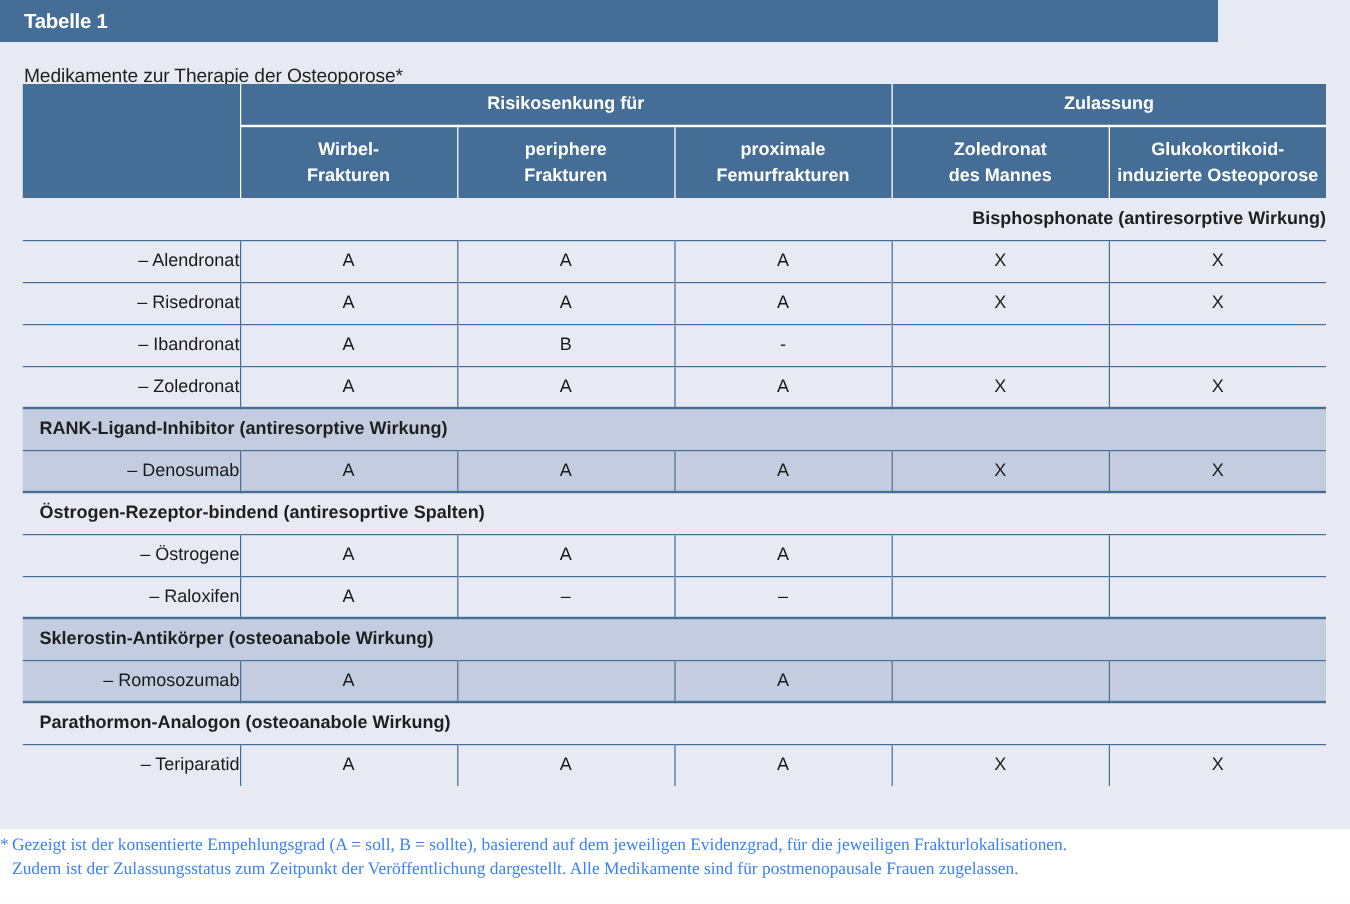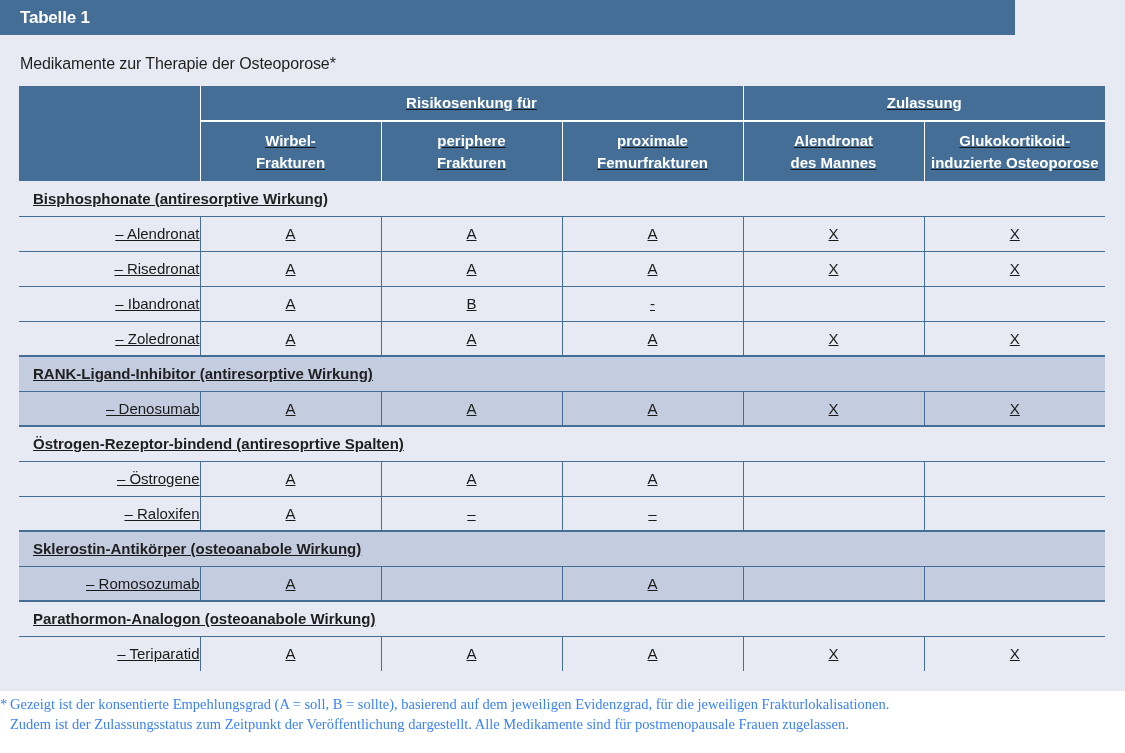--- a/index.html
+++ b/index.html
@@ -4,35 +4,35 @@
 <style>
   * { box-sizing: border-box; margin: 0; padding: 0; }
   html, body { width: 1125px; height: 753px; overflow: hidden; background: #ffffff; }
   body { font-family: "Liberation Sans", sans-serif; color: #1a1a1a; position: relative; }
 
   .panel { position: absolute; left: 0; top: 0; width: 1125px; height: 691px; background: #e7eaf3; }
   .title-bar { position: absolute; left: 0; top: 0; width: 1015px; height: 35px; background: #456e96; }
   .title-bar span { position: absolute; left: 20px; top: 8px; color: #ffffff; font-weight: bold; font-size: 17px; letter-spacing: -0.2px; }
   .subtitle { position: absolute; left: 20px; top: 55px; font-weight: normal; font-size: 16px; color: #1f1f1f; letter-spacing: -0.1px; }
 
-  table.grid { position: absolute; left: 19px; top: 86px; width: 1085px; border-collapse: collapse; table-layout: fixed; font-size: 15px; text-decoration: underline; }
+  table.grid { position: absolute; left: 19px; top: 70px; width: 1085px; border-collapse: collapse; table-layout: fixed; font-size: 15px; }
   table.grid col.c0 { width: 181px; }
   table.grid col.cn { width: 181px; }
   table.grid col.clast { width: 181px; }
 
   thead th { background: #456e96; color: #ffffff; font-weight: bold; font-size: 15px; text-align: center; line-height: 22px; }
   thead tr.h1 th { height: 35px; border-left: 1px solid #ffffff; border-bottom: 2px solid #ffffff; }
   thead tr.h1 th.blank { border-left: none; border-bottom: none; }
   thead tr.h2 th { height: 60px; border-left: 1px solid #ffffff; padding-top: 1px; }
 
   tbody td { height: 35px; text-align: center; vertical-align: middle; font-size: 15px; color: #1a1a1a; border-top: 1px solid #456e96; }
   tbody td + td { border-left: 1px solid #456e96; }
   tbody td.name { text-align: right; padding-left: 14px; }
   tbody tr.group td { text-align: left; padding-left: 14px; font-weight: bold; font-size: 15px; color: #1f1f1f; border-left: none; }
-  tbody tr.first-group td { border-top: none; }
+  tbody tr.first-group td { border-top: none; text-align: right; }
   tbody tr.shaded td { background: #c4cde0; }
   tbody tr.sep-top td { border-top: 2px solid #456e96; }
 
   .footnote { position: absolute; left: 0; top: 695px; font-size: 14.5px; color: #3b82f6; line-height: 19.5px; font-family: Liberation Serif, serif; }
   .footnote p { white-space: nowrap; }
   .footnote p.l1 { padding-left: 0; }
   .footnote p.ln { padding-left: 10px; }
   .footnote .star { display: inline-block; width: 10px; }
 </style>
 </head>
@@ -66,21 +66,21 @@
           </th>
           <th>
             <div>periphere</div>
             <div>Frakturen</div>
           </th>
           <th>
             <div>proximale</div>
             <div>Femurfrakturen</div>
           </th>
           <th>
-            <div>Alendronat</div>
+            <div>Zoledronat</div>
             <div>des Mannes</div>
           </th>
           <th>
             <div>Glukokortikoid-</div>
             <div>induzierte Osteoporose</div>
           </th>
         </tr>
     </thead>
     <tbody id="table-body">
         <tr class="group first-group">

